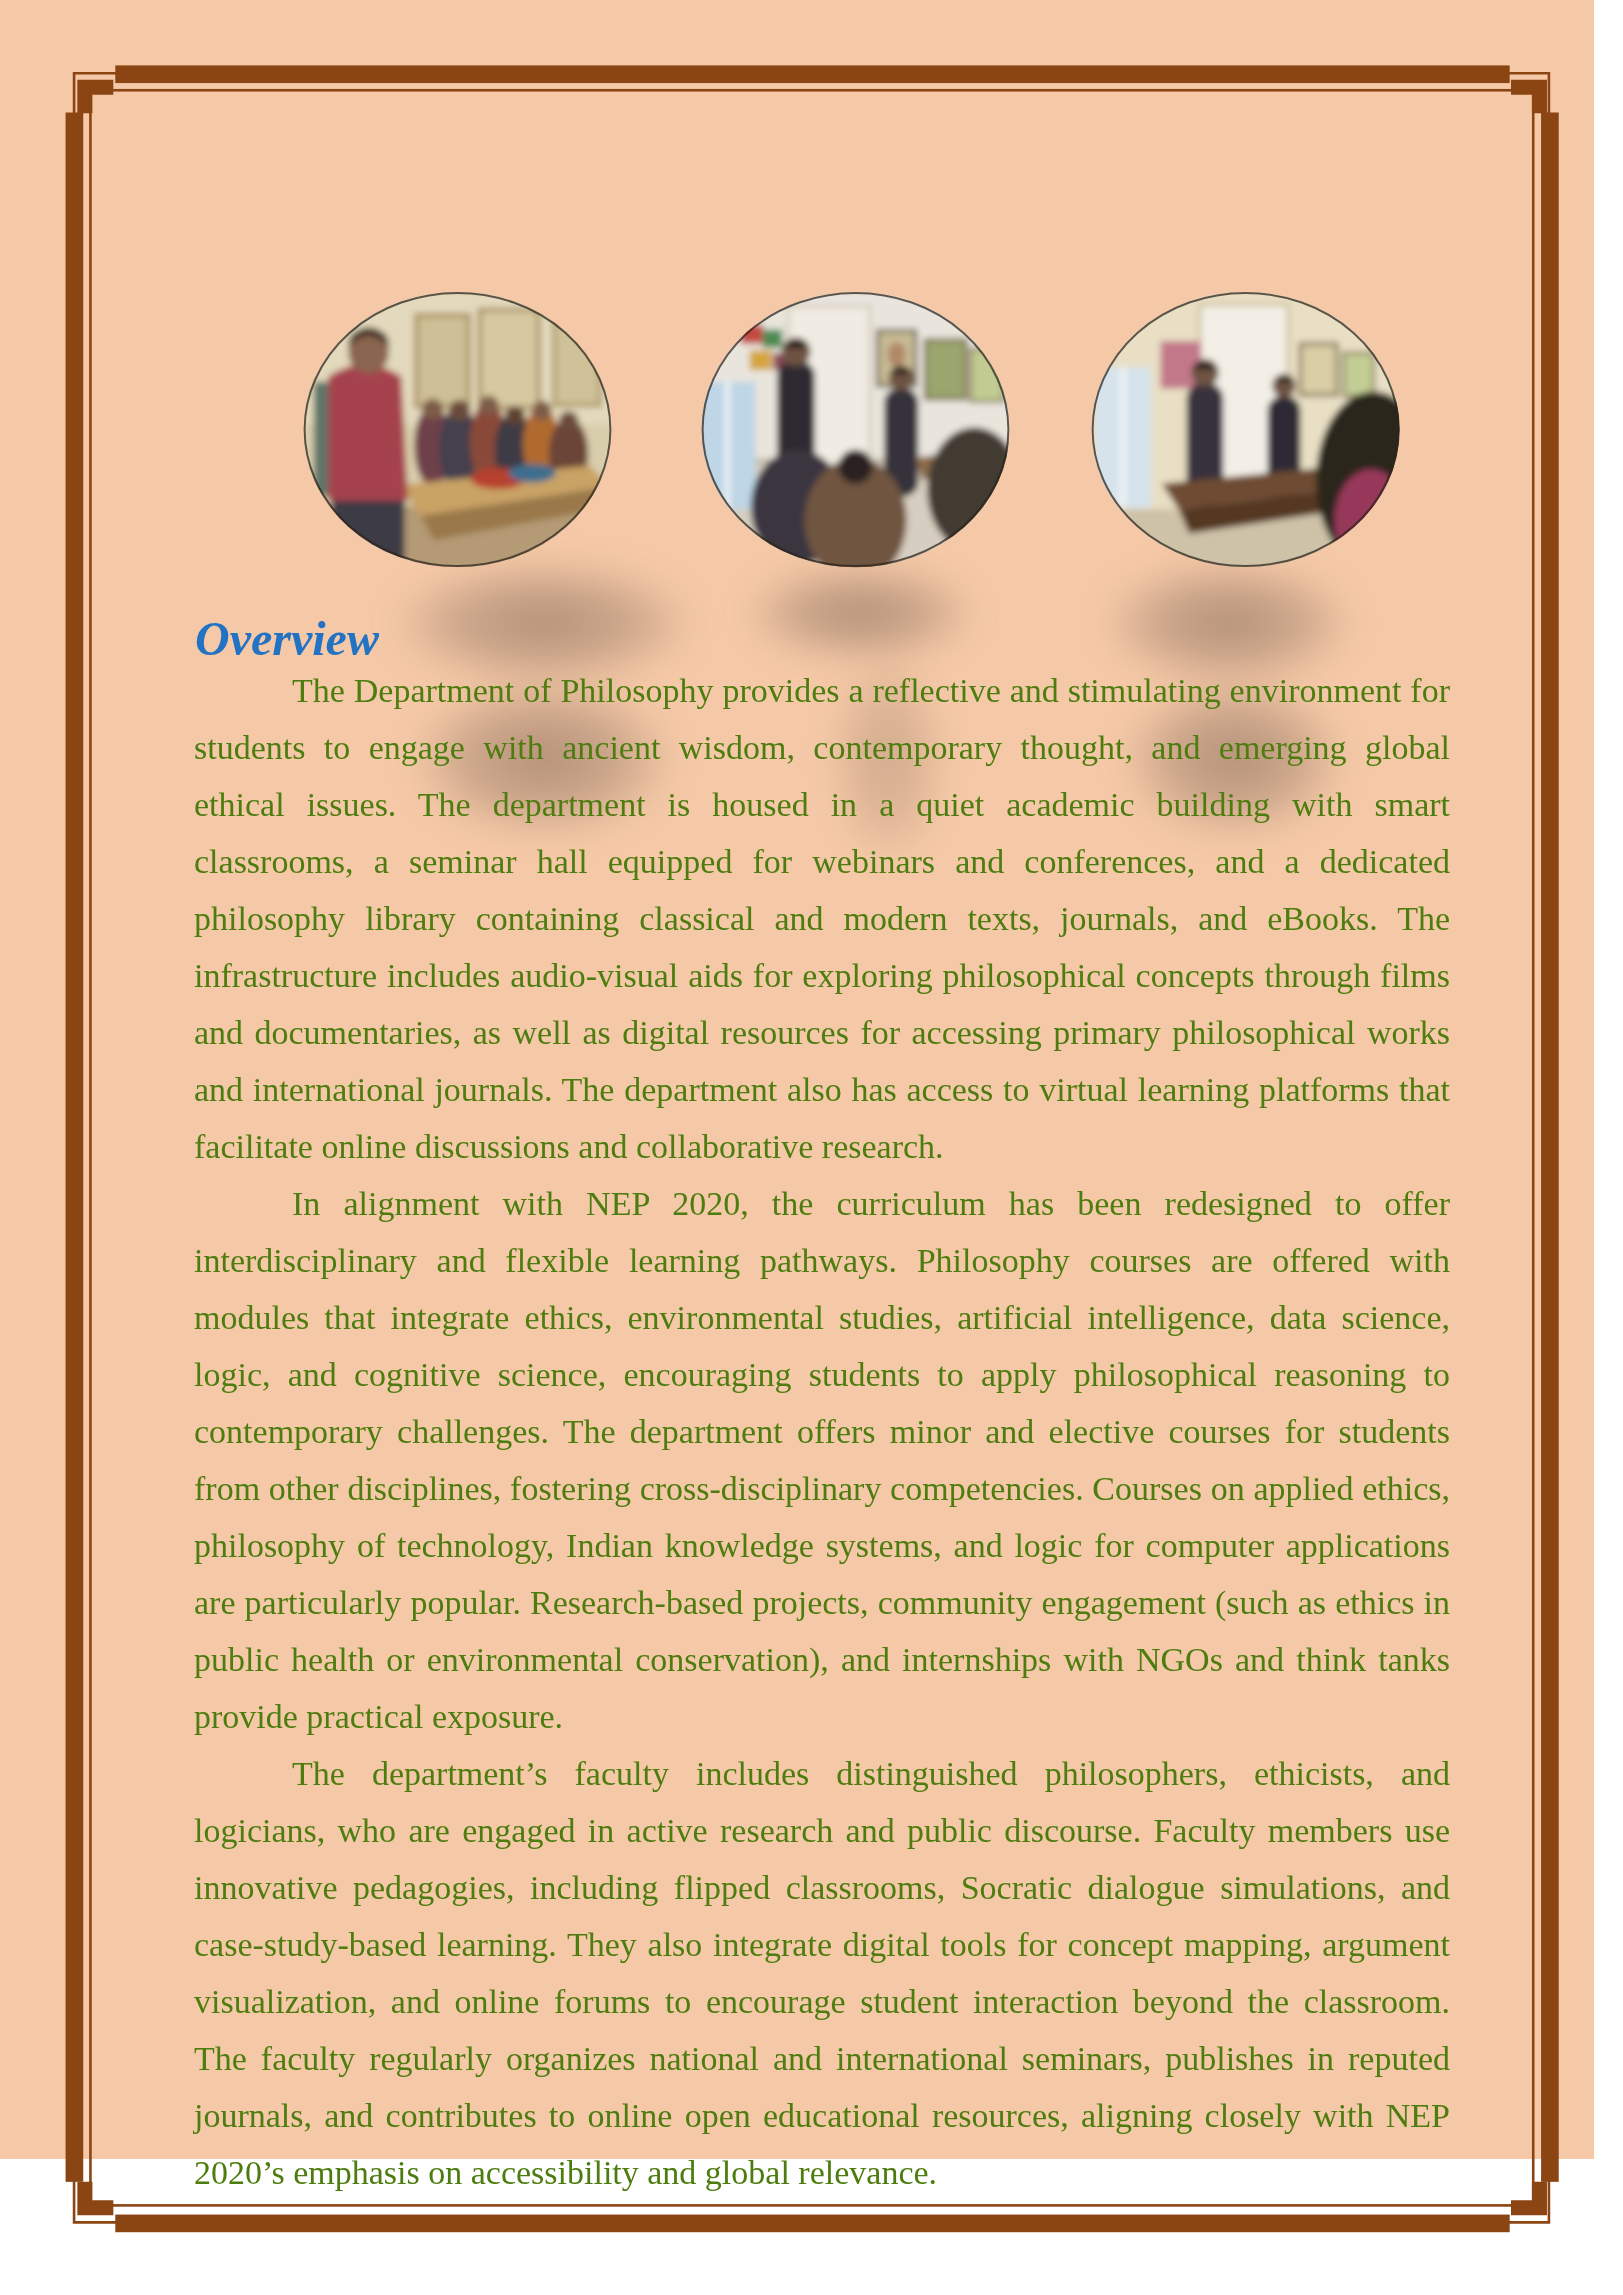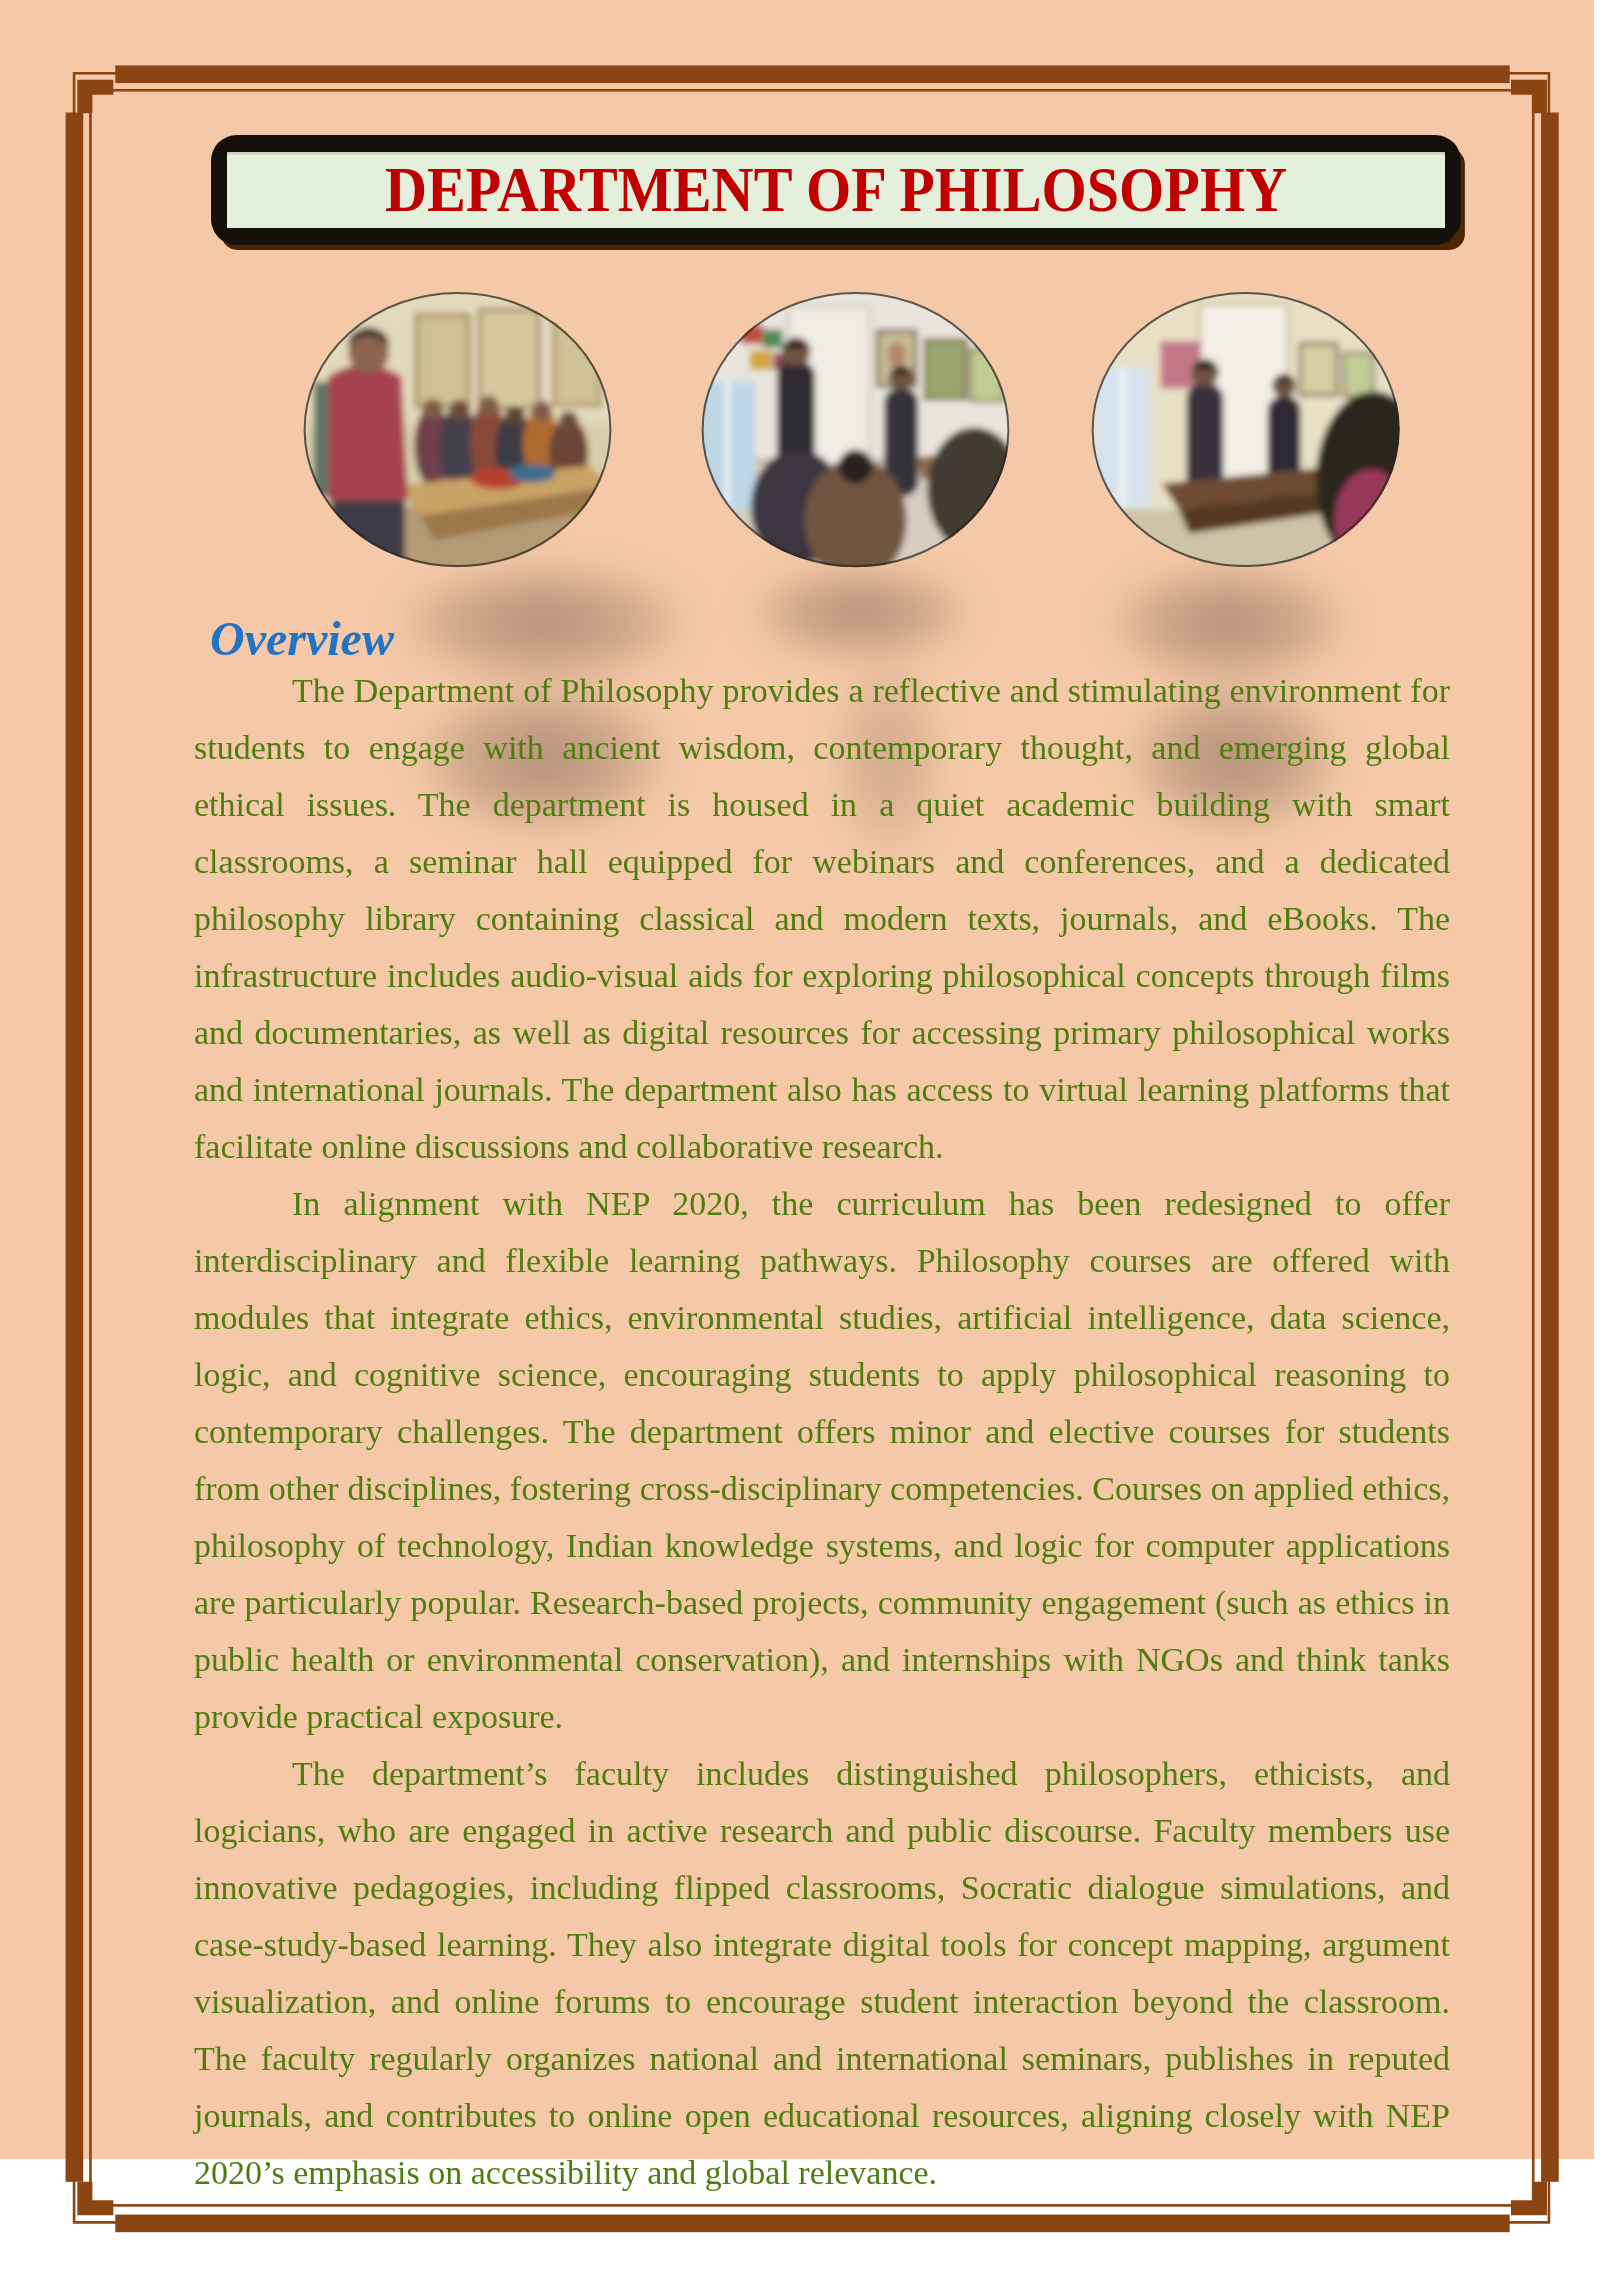--- a/index.html
+++ b/index.html
@@ -43,21 +43,21 @@
   }
   .sm-1a{left:393px;top:561px;width:301px;height:124px;}
   .sm-1b{left:412px;top:680px;width:262px;height:157px;}
   .sm-2a{left:746px;top:564px;width:229px;height:98px;}
   .sm-2b{left:829px;top:654px;width:118px;height:209px;opacity:.55;}
   .sm-3a{left:1104px;top:561px;width:249px;height:124px;}
   .sm-3b{left:1123px;top:680px;width:222px;height:157px;}
 
   
   .overview-heading{
-    position:absolute;left:210px;top:611px;margin:0;z-index:5;
+    position:absolute;left:195px;top:611px;margin:0;z-index:5;
     font-size:48px;font-weight:bold;font-style:italic;color:#2273C4;
   }
 
   
   .bodytext{
     position:absolute;left:194px;top:662px;width:1256px;z-index:5;
     color:#4d7c0f;font-size:34px;line-height:57px;text-align:justify;
   }
   .bodytext p{margin:0;text-indent:98px;}
 </style>
@@ -81,25 +81,20 @@
     </g>
     <g stroke="#8B4513" stroke-width="4" fill="none">
       <rect x="138" y="138" width="2206" height="3234"></rect>
       <path d="M178,112 H113 V177"></path>
       <path d="M2306,112 H2368 V177"></path>
       <path d="M178,3398 H113 V3333"></path>
       <path d="M2306,3398 H2368 V3333"></path>
     </g>
   </svg>
 
-  <div class="banner">
-    <div class="banner-inner">
-      <h1 class="banner-title">DEPARTMENT OF PHILOSOPHY</h1>
-    </div>
-  </div>
 
   <div class="oval oval-1" role="img" aria-label="Classroom photo: teacher in maroon shirt addressing a group of standing students behind desks">
     <svg viewBox="0 0 476 426" width="311" height="279">
       <defs>
         <clipPath id="c1">
             <ellipse cx="238" cy="213" rx="236" ry="211"></ellipse>
           </clipPath>
         <filter id="b1" x="-10%" y="-10%" width="120%" height="120%">
             <feGaussianBlur stdDeviation="5"></feGaussianBlur>
           </filter>

